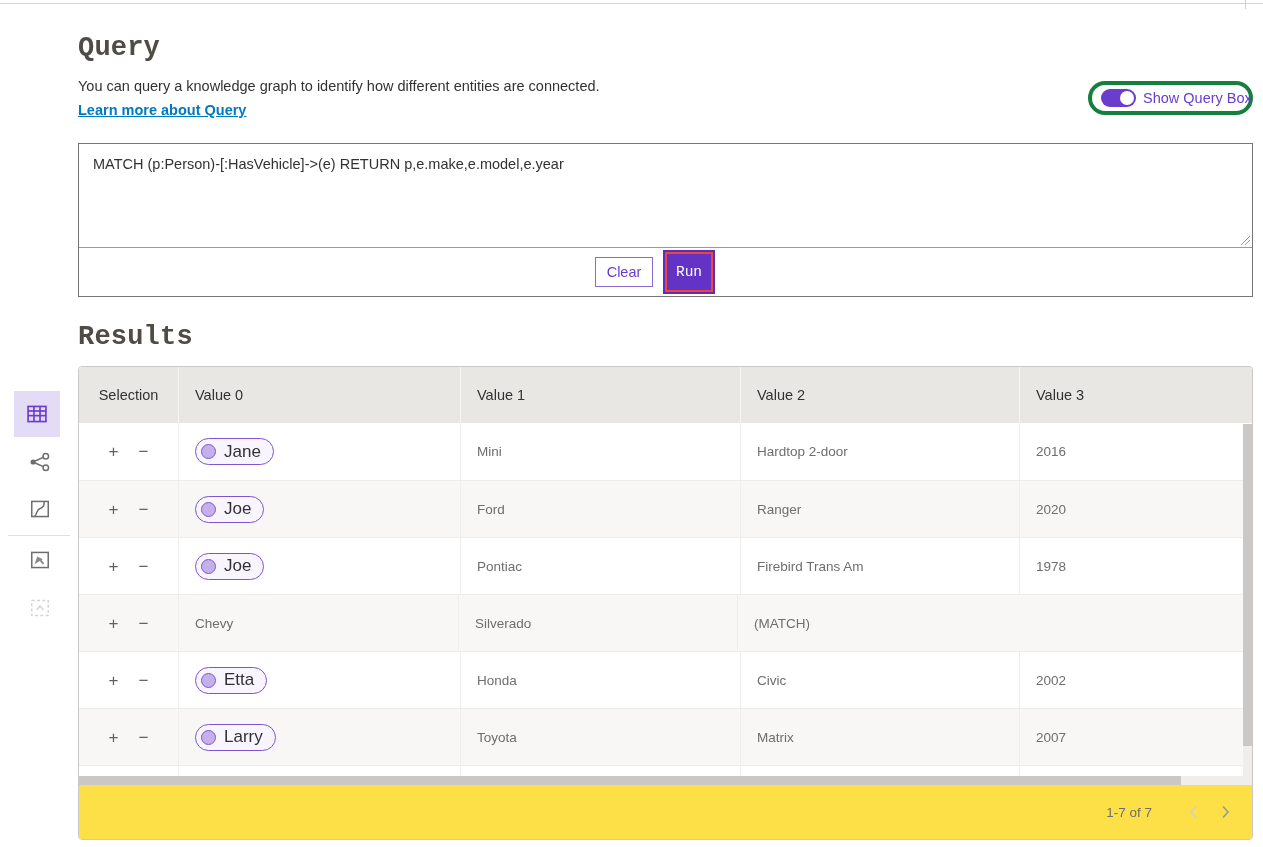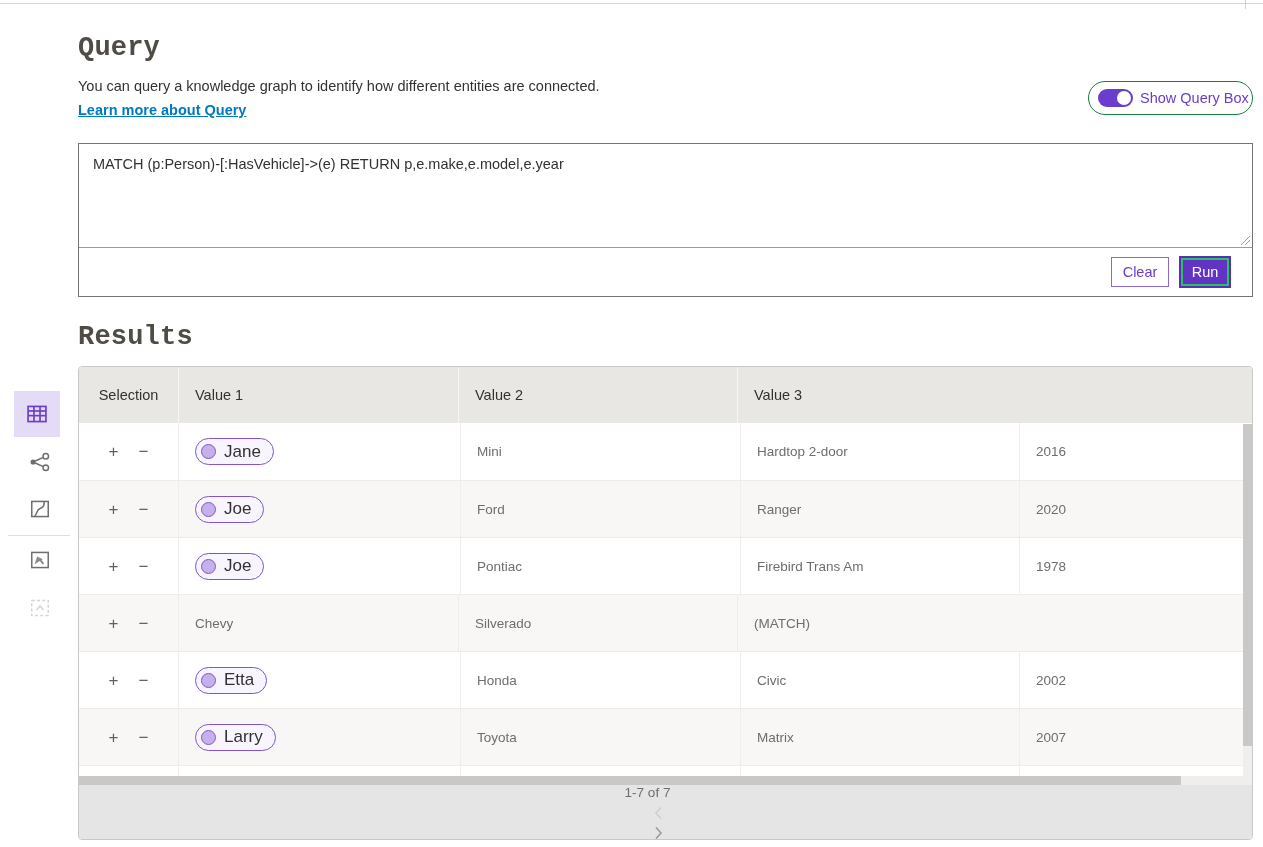--- a/index.html
+++ b/index.html
@@ -10,37 +10,37 @@
   .top-line{position:absolute;top:3px;left:0;width:1263px;height:1px;background:#d6d5d3;}
   .top-right-tick{position:absolute;top:0;left:1245px;width:1px;height:9px;background:#cfcfcf;}
 
   
   .section-title{position:absolute;left:78px;font-size:27px;font-weight:bold;color:#4f4b45;letter-spacing:.2px;font-family:Liberation Mono, monospace;}
   .query-title{top:33px;}
   .query-desc{position:absolute;left:78px;top:78px;font-size:14.5px;color:#323232;text-align:center;}
   .learn-link{position:absolute;left:78px;top:102px;font-size:14.5px;font-weight:bold;color:#0079c1;text-decoration:underline;cursor:pointer;}
 
   .toggle-pill{position:absolute;left:1088px;top:81px;width:165px;height:34px;box-sizing:border-box;
-    border:1px solid #15803d;border-radius:18px;background:#fff;display:flex;align-items:center;
+    border:4px solid #15803d;border-radius:18px;background:#fff;display:flex;align-items:center;
     gap:7px;padding:0 12px 0 9px;cursor:pointer;}
   .switch{width:35px;height:18px;background:#6a3dcc;border-radius:10px;position:relative;flex:0 0 auto;}
   .switch-knob{position:absolute;right:2px;top:2px;width:14px;height:14px;background:#fff;border-radius:50%;}
   .toggle-label{color:#6a3dcc;font-size:14.5px;white-space:nowrap;}
 
   .query-box{position:absolute;left:78px;top:143px;width:1175px;height:154px;box-sizing:border-box;
     border:1px solid #757575;background:#fff;}
   .query-textarea-wrap{position:relative;height:104px;border-bottom:1px solid #9b9b9b;box-sizing:border-box;}
   .query-textarea{width:100%;height:100%;box-sizing:border-box;border:none;outline:none;resize:none;
     padding:12px 14px;font-family:"Liberation Sans", sans-serif;font-size:14.5px;color:#323232;background:transparent;}
   .resize-handle{position:absolute;right:2px;bottom:2px;width:12px;height:12px;cursor:nwse-resize;}
-  .query-footer{height:48px;display:flex;justify-content:flex-end;align-items:center;gap:12px;padding-right:20px;}
+  .query-footer{height:48px;display:flex;justify-content:center;align-items:center;gap:12px;padding-right:20px;}
   .clear-btn{min-width:58px;height:30px;background:#fff;border:1px solid #8a6ad1;color:#6a3dcc;
     font-size:14.5px;font-family:inherit;cursor:pointer;}
-  .run-btn{min-width:48px;height:28px;background:#6233c4;color:#fff;border:2px solid #22c55e;
-    box-shadow:0 0 0 2px #5d2db8;font-size:14.5px;font-family:Liberation Sans, sans-serif;cursor:pointer;margin-right:3px;}
+  .run-btn{min-width:48px;height:40px;background:#6233c4;color:#fff;border:2px solid #ef4444;
+    box-shadow:0 0 0 2px #5d2db8;font-size:14.5px;font-family:Liberation Mono, monospace;cursor:pointer;margin-right:3px;}
 
   
   .results-title{top:322px;}
 
   .results-card{position:absolute;left:78px;top:366px;width:1175px;height:474px;box-sizing:border-box;
     border:1px solid #c9c8c6;border-radius:4px;background:#fff;overflow:hidden;}
   .thead{display:flex;height:56px;background:#e9e7e4;}
   .th{display:flex;align-items:center;font-size:14.5px;color:#323232;box-sizing:border-box;border-right:1px solid #f7f6f4;}
   .c-sel{width:100px;flex:0 0 auto;}
   .c-v0{width:282px;flex:0 0 auto;}
@@ -64,22 +64,22 @@
   .pill{display:inline-flex;align-items:center;height:27px;min-width:64px;box-sizing:border-box;
     border:1.5px solid #7e54d1;border-radius:14px;background:#f8f5fe;padding:0 12px 0 5px;gap:8px;cursor:pointer;}
   .pill-dot{width:15px;height:15px;border-radius:50%;background:#c5b0ec;border:1px solid #8057cc;box-sizing:border-box;flex:0 0 auto;}
   .pill-label{font-size:17px;color:#323232;white-space:nowrap;}
 
   .hscrollbar{position:absolute;left:0;top:409px;width:1173px;height:11px;background:#efeeec;cursor:pointer;}
   .hthumb{position:absolute;left:0;top:0;width:1102px;height:11px;background:#c9c8c6;}
   .vscrollbar{position:absolute;right:0;top:57px;width:9px;height:352px;background:#efeeec;cursor:pointer;}
   .vthumb{position:absolute;left:0;top:0;width:9px;height:322px;background:#c9c8c6;}
 
-  .tfoot{position:absolute;left:0;bottom:0;width:100%;height:54px;box-sizing:border-box;background:#e5e5e5;
-    display:flex;align-items:center;justify-content:space-between;padding-right:14px;gap:6px;flex-direction:column;}
+  .tfoot{position:absolute;left:0;bottom:0;width:100%;height:54px;box-sizing:border-box;background:#fde047;
+    display:flex;align-items:center;justify-content:flex-end;padding-right:14px;gap:6px;}
   .page-range{font-size:13.5px;color:#6e6e6e;margin-right:22px;}
   .chev-btn{width:26px;height:26px;background:none;border:none;display:flex;align-items:center;justify-content:center;cursor:pointer;padding:0;}
   .chev-btn.disabled{cursor:default;}
 
   
   .side-item{position:absolute;display:flex;align-items:center;justify-content:center;background:none;border:none;cursor:pointer;padding:0;}
   .side-active{left:14px;top:391px;width:46px;height:46px;background:#e4dcf6;}
   .side-2{left:27px;top:449px;width:26px;height:26px;}
   .side-3{left:27px;top:496px;width:26px;height:26px;}
   .side-divider{position:absolute;left:8px;top:535px;width:62px;height:1px;background:#e0dfdd;}
@@ -154,20 +154,21 @@
 <button class="side-item side-5">
   <svg width="22" height="22" viewBox="0 0 16 16">
     <rect x="2" y="2.5" width="12" height="11" fill="none" stroke="#d6d5d3" stroke-width="1.1" stroke-dasharray="2.2,1.6"></rect>
     <path d="M5.5,9.5 L8,6.5 L10.5,9.5" fill="none" stroke="#d6d5d3" stroke-width="1.1"></path>
   </svg>
 </button>
 
 <div class="results-card">
   <div class="thead">
     <div class="th c-sel">Selection</div>
+    <div class="th c-v0">Value 0</div>
     <div class="th c-v1">Value 1</div>
     <div class="th c-v2">Value 2</div>
     <div class="th c-v3">Value 3</div>
   </div>
 
   <div class="tbody">
 
     <div class="tr">
       <div class="td c-sel">
         <button class="rowbtn">+</button>

